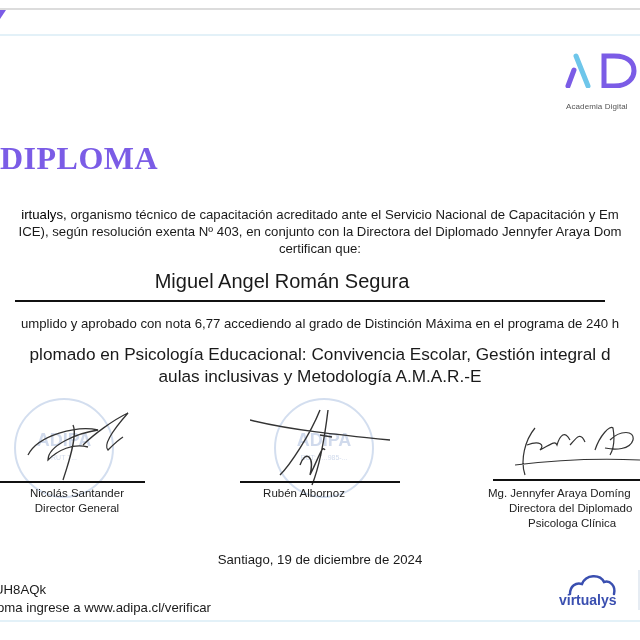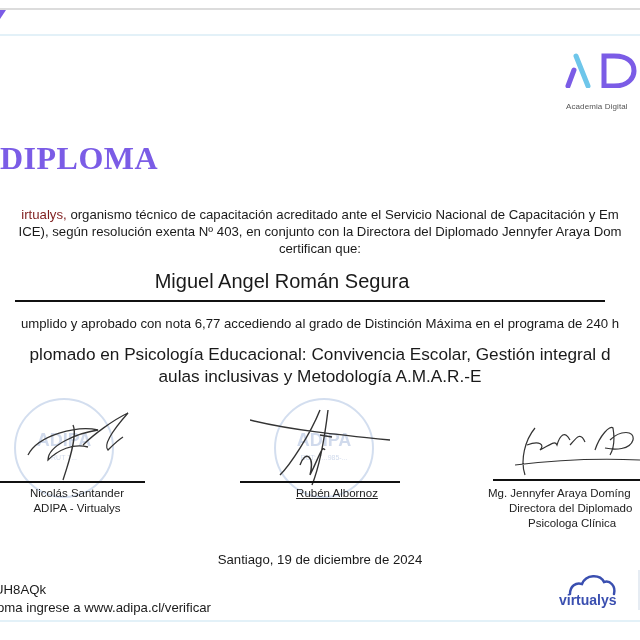--- a/index.html
+++ b/index.html
@@ -28,21 +28,21 @@
       white-space: nowrap; letter-spacing: 0.1px;
     }
     .title {
       position: absolute; left: 0; top: 140px; width: 640px; text-align: left;
       font-size: 32px; font-weight: bold; color: #7b5ce6; letter-spacing: 0.5px; font-family: Liberation Serif, serif;
     }
     .intro {
       position: absolute; left: -106px; top: 206px; width: 852px; text-align: center;
       font-size: 13.2px; line-height: 17px; color: #1a1a1a;
     }
-    .intro .brand { color: #7f1d1d; }
+    .intro .brand { color: #000000; }
     .recipient {
       position: absolute; left: 0; top: 270px; width: 564px; text-align: center;
       font-size: 20px; color: #1a1a1a;
     }
     .name-rule {
       position: absolute; left: 15px; top: 300px; width: 590px; height: 2px; background: #111;
     }
     .achievement {
       position: absolute; left: -90px; top: 316px; width: 820px; text-align: center;
       font-size: 13.2px; color: #1a1a1a; white-space: nowrap;
@@ -123,32 +123,32 @@
 <div class="stamp" style="left:14px; top:398px; width:96px; height:96px;">
   <div class="stamp-text" style="top:30px; font-size:18px;">ADIPA</div>
   <div class="stamp-text" style="top:54px; font-size:7px; font-weight:normal;">RUT 7...</div>
 </div>
 <svg style="position:absolute; left:18px; top:405px;" width="120" height="80" viewBox="0 0 120 80">
   <path d="M10 50 C20 30 60 20 80 25 C60 28 30 40 30 55 C40 45 55 38 70 42 M55 20 C60 30 50 60 45 75 M65 40 C75 30 95 15 110 8 C95 25 85 40 90 45 C95 40 100 35 105 32" fill="none" stroke="#333" stroke-width="1.3"></path>
 </svg>
 <div class="sig-line" style="left:0; top:481px; width:145px;"></div>
 <div class="sig-text" style="left:12px; top:486px; width:130px;">
   <div>Nicolás Santander</div>
-  <div>ADIPA - Virtualys</div>
+  <div>Director General</div>
 </div>
 
 <div class="stamp" style="left:274px; top:398px; width:96px; height:96px;">
   <div class="stamp-text" style="top:30px; font-size:18px;">ADIPA</div>
   <div class="stamp-text" style="top:54px; font-size:7px; font-weight:normal;">RUT: 7...985-...</div>
 </div>
 <svg style="position:absolute; left:250px; top:405px;" width="150" height="85" viewBox="0 0 150 85">
   <path d="M0 15 C40 25 90 30 140 35 M70 5 C60 30 40 60 30 70 M50 60 C55 45 65 50 60 70 C70 50 72 40 75 45 M78 5 C75 30 70 60 62 80 M70 30 L82 32" fill="none" stroke="#333" stroke-width="1.4"></path>
 </svg>
 <div class="sig-line" style="left:240px; top:481px; width:160px;"></div>
-<div class="sig-text" style="left:257px; top:486px; width:160px;text-decoration:underline;">
+<div class="sig-text" style="left:224px; top:486px; width:160px;">
   <div>Rubén Albornoz</div>
 </div>
 
 <svg style="position:absolute; left:515px; top:420px;" width="125" height="60" viewBox="0 0 125 60">
   <path d="M20 8 C10 20 5 40 10 55 M12 25 C25 20 30 25 25 30 C35 25 40 20 42 25 C45 15 50 10 55 20 M55 25 C60 20 65 10 70 22 M80 30 C85 15 95 5 98 8 C100 20 98 30 95 35 M95 20 C105 10 120 10 118 20 C115 30 100 30 90 28 M0 45 C40 40 80 38 125 40" fill="none" stroke="#333" stroke-width="1.2"></path>
 </svg>
 <div class="sig-line" style="left:493px; top:479px; width:150px;"></div>
 <div class="sig-text" style="left:480px; top:486px; width:200px;">
   <div style="text-align:left; padding-left:8px;">Mg. Jennyfer Araya Domíng</div>
   <div style="text-align:left; padding-left:29px;">Directora del Diplomado</div>

